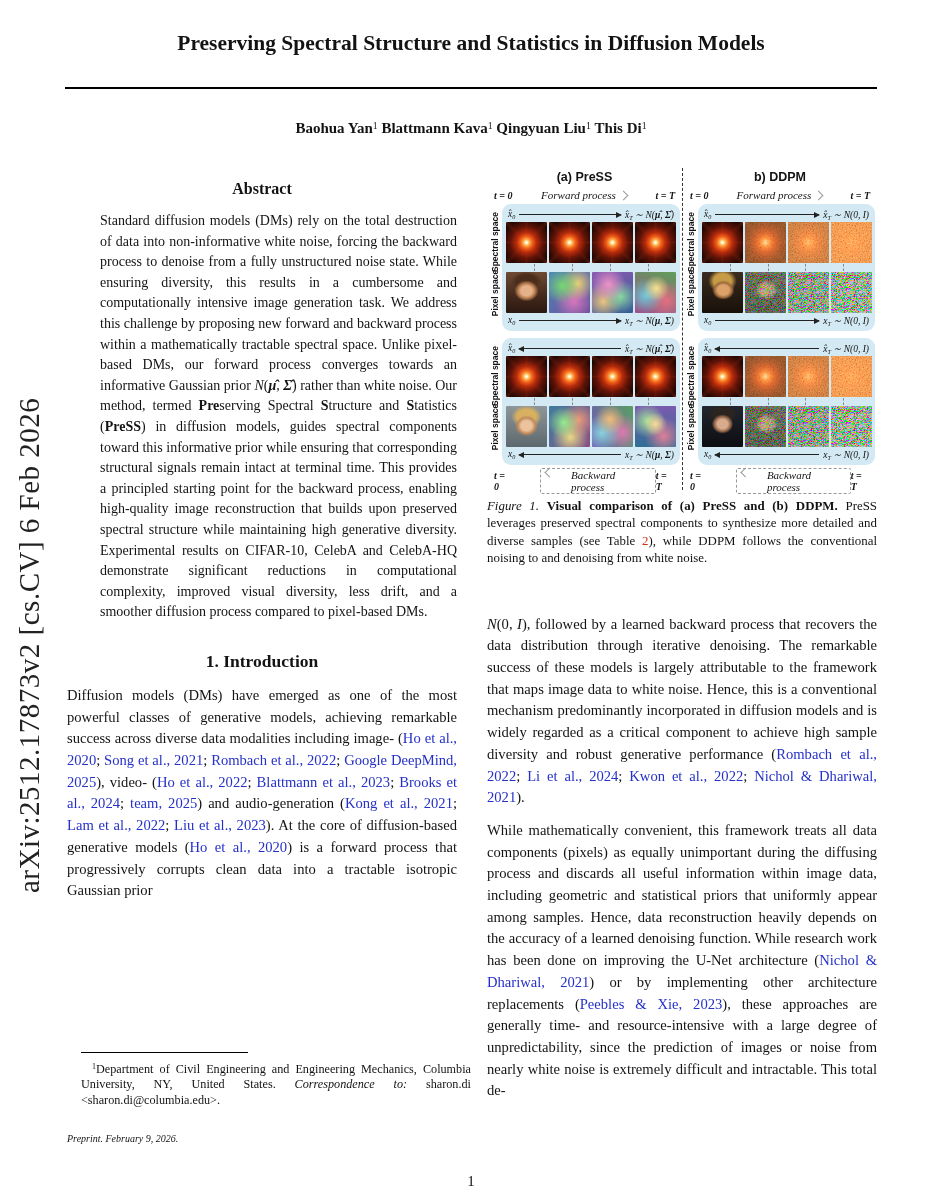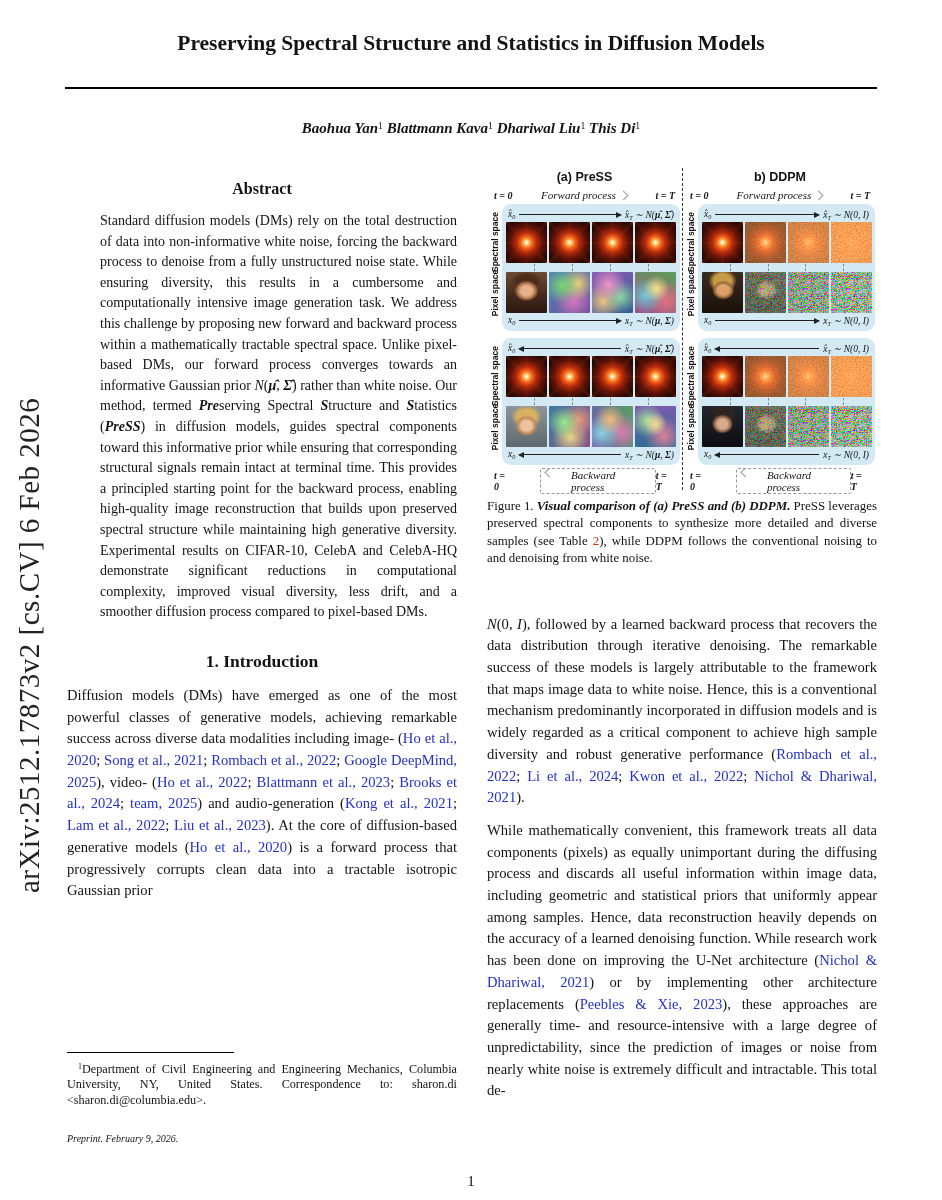--- a/index.html
+++ b/index.html
@@ -24,31 +24,31 @@
   .col{position:absolute; width:390px;}
   .col-left{left:67px; top:180px;}
   .col-right{left:487px; top:168px;}
 
   .abs-head{text-align:center; font-size:16px; font-weight:bold; margin-bottom:13px;}
   .abstract{margin-left:33px; font-size:14px; line-height:20.6px; text-align:justify;}
   .sec-head{font-size:17.5px; font-weight:bold; margin:28px 0 13px 0;text-align:center;}
   .body{font-size:14.6px; line-height:21.7px; text-align:justify; margin-bottom:11px;}
   .col-right .body:first-of-type{margin-top:0;}
 
-  .bold{font-weight:bold;font-style:italic;}
-  .italic{}
+  .bold{font-weight:bold;}
+  .italic{font-style:italic;}
   .math{font-style:italic;}
   .mathbold{font-style:italic; font-weight:bold;}
   .subtxt{font-size:0.65em; vertical-align:-0.25em;}
   .suptxt{font-size:0.65em; vertical-align:0.45em;}
   .cite{color:var(--cite,#2430c8);}
   .ref{color:var(--ref,#cf2e12);}
 
   
-  .footnote{position:absolute; left:67px; top:1052px; width:390px;}
+  .footnote{position:absolute; left:81px; top:1052px; width:390px;}
   .fn-rule{width:167px; border-top:1.2px solid #000; margin-bottom:6px;}
   .fn-text{font-size:12.2px; line-height:15.6px; text-align:justify; text-indent:11px;}
   .preprint{position:absolute; left:67px; top:1133px; font-size:10px; font-style:italic;}
   .pageno{position:absolute; bottom:10px; left:0; width:100%; text-align:center; font-size:15px;}
 
   
   .figure{display:flex; width:390px; margin-bottom:8px;}
   .fig-half{width:195px; padding:0 2px;}
   .half-b{border-left:1.5px dashed #333;}
   .fig-title{text-align:center; font:bold 12.5px "Liberation Sans", sans-serif; height:18px; padding-top:2px;}
@@ -165,21 +165,21 @@
     </filter>
   </defs>
 </svg>
 
 <div class="page">
 
   <div class="arxiv">arXiv:2512.17873v2  [cs.CV]  6 Feb 2026</div>
 
   <h1 class="title">Preserving Spectral Structure and Statistics in Diffusion Models</h1>
   <div class="title-rule"></div>
-  <div class="authors"><span class="bold">Baohua Yan</span><span class="suptxt">1</span><span> </span><span class="bold">Blattmann Kava</span><span class="suptxt">1</span><span> </span><span class="bold">Dhariwal Liu</span><span class="suptxt">1</span><span> </span><span class="bold">This Di</span><span class="suptxt">1</span></div>
+  <div class="authors"><span class="bold">Baohua Yan</span><span class="suptxt">1</span><span> </span><span class="bold">Blattmann Kava</span><span class="suptxt">1</span><span> </span><span class="bold">Qingyuan Liu</span><span class="suptxt">1</span><span> </span><span class="bold">This Di</span><span class="suptxt">1</span></div>
 
   <div class="col col-left">
     <h2 class="abs-head">Abstract</h2>
     <p class="abstract"><span>Standard diffusion models (DMs) rely on the total destruction of data into non-informative white noise, forcing the backward process to denoise from a fully unstructured noise state. While ensuring diversity, this results in a cumbersome and computationally intensive image generation task. We address this challenge by proposing new forward and backward process within a mathematically tractable spectral space. Unlike pixel-based DMs, our forward process converges towards an informative Gaussian prior </span><span class="math">N</span><span>(</span><span class="mathbold">μ̂</span><span>, </span><span class="mathbold">Σ̂</span><span>) rather than white noise. Our method, termed </span><span class="bold">Pre</span><span>serving Spectral </span><span class="bold">S</span><span>tructure and </span><span class="bold">S</span><span>tatistics (</span><span class="bold">PreSS</span><span>) in diffusion models, guides spectral components toward this informative prior while ensuring that corresponding structural signals remain intact at terminal time. This provides a principled starting point for the backward process, enabling high-quality image reconstruction that builds upon preserved spectral structure while maintaining high generative diversity. Experimental results on CIFAR-10, CelebA and CelebA-HQ demonstrate significant reductions in computational complexity, improved visual diversity, less drift, and a smoother diffusion process compared to pixel-based DMs.</span></p>
     <h2 class="sec-head">1. Introduction</h2>
     <p class="body"><span>Diffusion models (DMs) have emerged as one of the most powerful classes of generative models, achieving remarkable success across diverse data modalities including image- (</span><span class="cite">Ho et al., 2020</span><span>; </span><span class="cite">Song et al., 2021</span><span>; </span><span class="cite">Rombach et al., 2022</span><span>; </span><span class="cite">Google DeepMind, 2025</span><span>), video- (</span><span class="cite">Ho et al., 2022</span><span>; </span><span class="cite">Blattmann et al., 2023</span><span>; </span><span class="cite">Brooks et al., 2024</span><span>; </span><span class="cite">team, 2025</span><span>) and audio-generation (</span><span class="cite">Kong et al., 2021</span><span>; </span><span class="cite">Lam et al., 2022</span><span>; </span><span class="cite">Liu et al., 2023</span><span>). At the core of diffusion-based generative models (</span><span class="cite">Ho et al., 2020</span><span>) is a forward process that progressively corrupts clean data into a tractable isotropic Gaussian prior</span></p>
   </div>
 
   <div class="footnote">
     <div class="fn-rule"></div>

